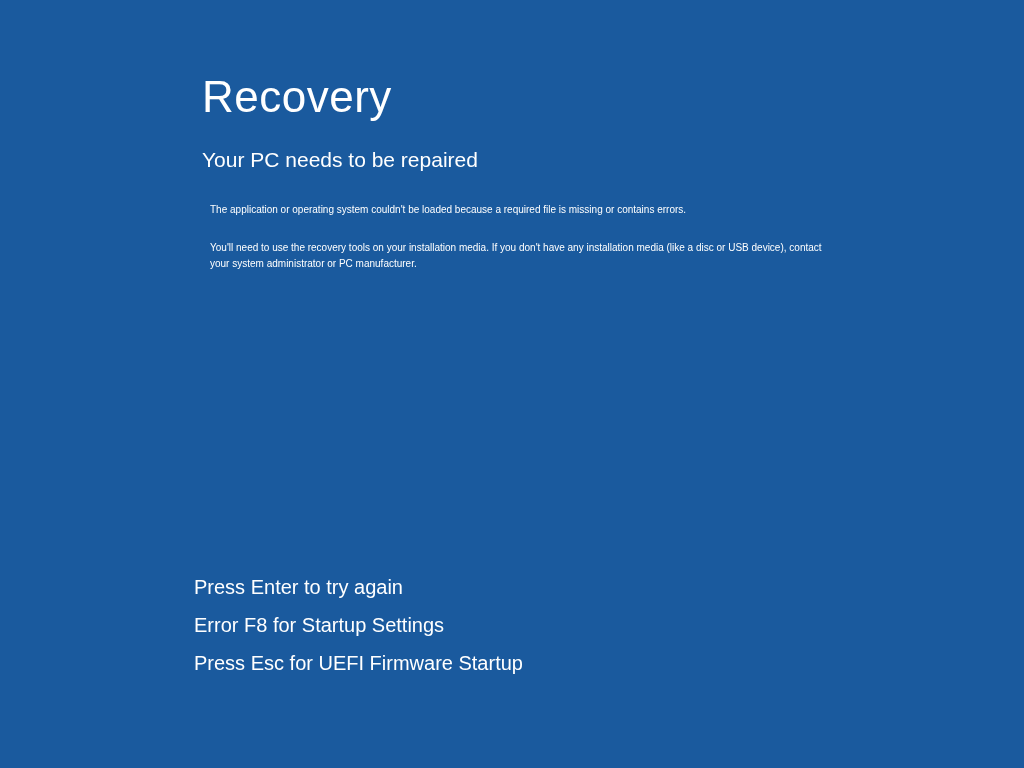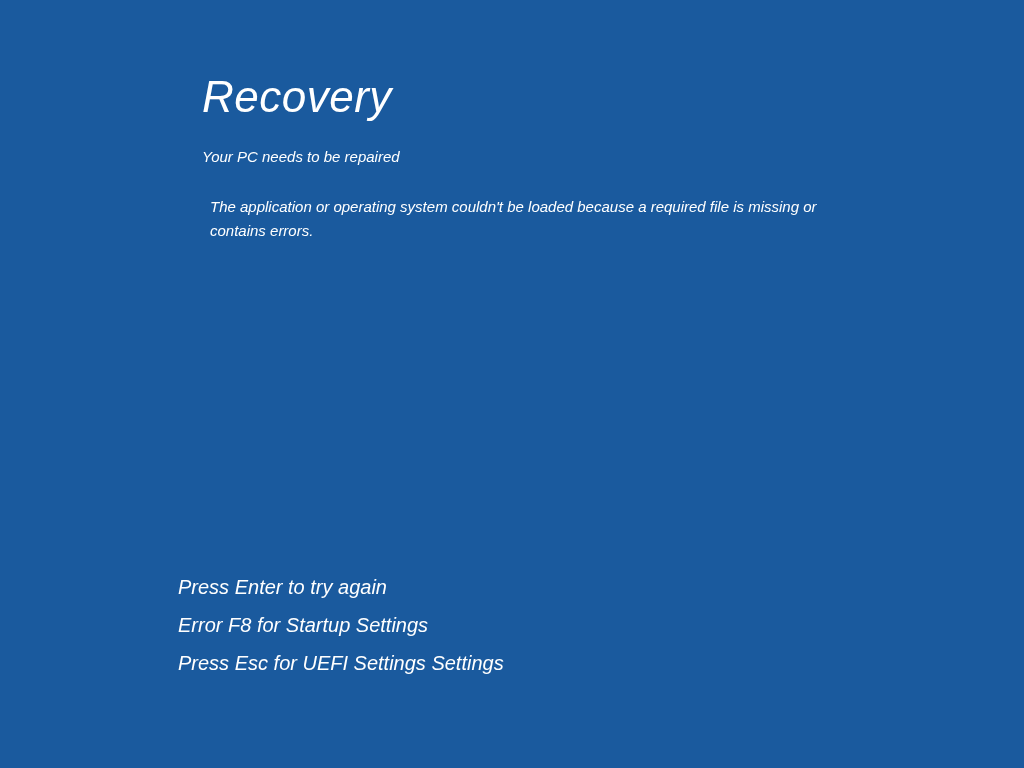--- a/index.html
+++ b/index.html
@@ -1,15 +1,15 @@
 <!DOCTYPE html>
 <html><head>
   <meta charset="utf-8">
   <style>
-    * { margin: 8px; padding: 0; box-sizing: border-box; font-style: italic; }
+    * { margin: 8px; padding: 0; box-sizing: border-box; }
     html, body {
       width: 1024px;
       height: 768px;
       overflow: hidden;
     }
     body {
       background-color: #1a5a9e;
       color: #ffffff;
       font-family: "Segoe UI Light", "Segoe UI", -apple-system, "Helvetica Neue", Arial, sans-serif;
       font-weight: 300;
@@ -17,36 +17,36 @@
       padding-right: 120px;
       padding-top: 48px;
     }
     .title {
       font-size: 44px;
       font-weight: 300;
       letter-spacing: 0.5px;
       margin-bottom: 26px;
     }
     .subtitle {
-      font-size: 15px;
+      font-size: 21px;
       font-weight: 300;
       margin-bottom: 30px;
     }
     .body-text {
-      font-size: 15px;
+      font-size: 10px;
       font-weight: 300;
       line-height: 1.6;
       max-width: 640px;
     }
     .para { margin-bottom: 22px; }
     .detail-line { line-height: 1.6; }
     .detail-block { margin-bottom: 22px; }
     .instructions {
       position: absolute;
-      left: 162px;
+      left: 178px;
       top: 556px;
     }
     .instr-line {
       font-size: 20px;
       font-weight: 300;
       line-height: 1.5;
       margin-bottom: 0px;
     }
   </style>
 </head>
@@ -55,19 +55,20 @@
 <h1 class="title">Recovery</h1>
 
 <h2 class="subtitle">Your PC needs to be repaired</h2>
 
 <div class="body-text">
   <p class="para">The application or operating system couldn't be loaded because a required file is missing or contains errors.</p>
 
   <div class="detail-block">
   </div>
 
+  <p class="para">You'll need to use the recovery tools on your installation media. If you don't have any installation media (like a disc or USB device), contact your system administrator or PC manufacturer.</p>
 </div>
 
 <div class="instructions">
   <div class="instr-line">Press Enter to try again</div>
   <div class="instr-line">Error F8 for Startup Settings</div>
-  <div class="instr-line">Press Esc for UEFI Settings Settings</div>
+  <div class="instr-line">Press Esc for UEFI Firmware Startup</div>
 </div>
 
 </body></html>

